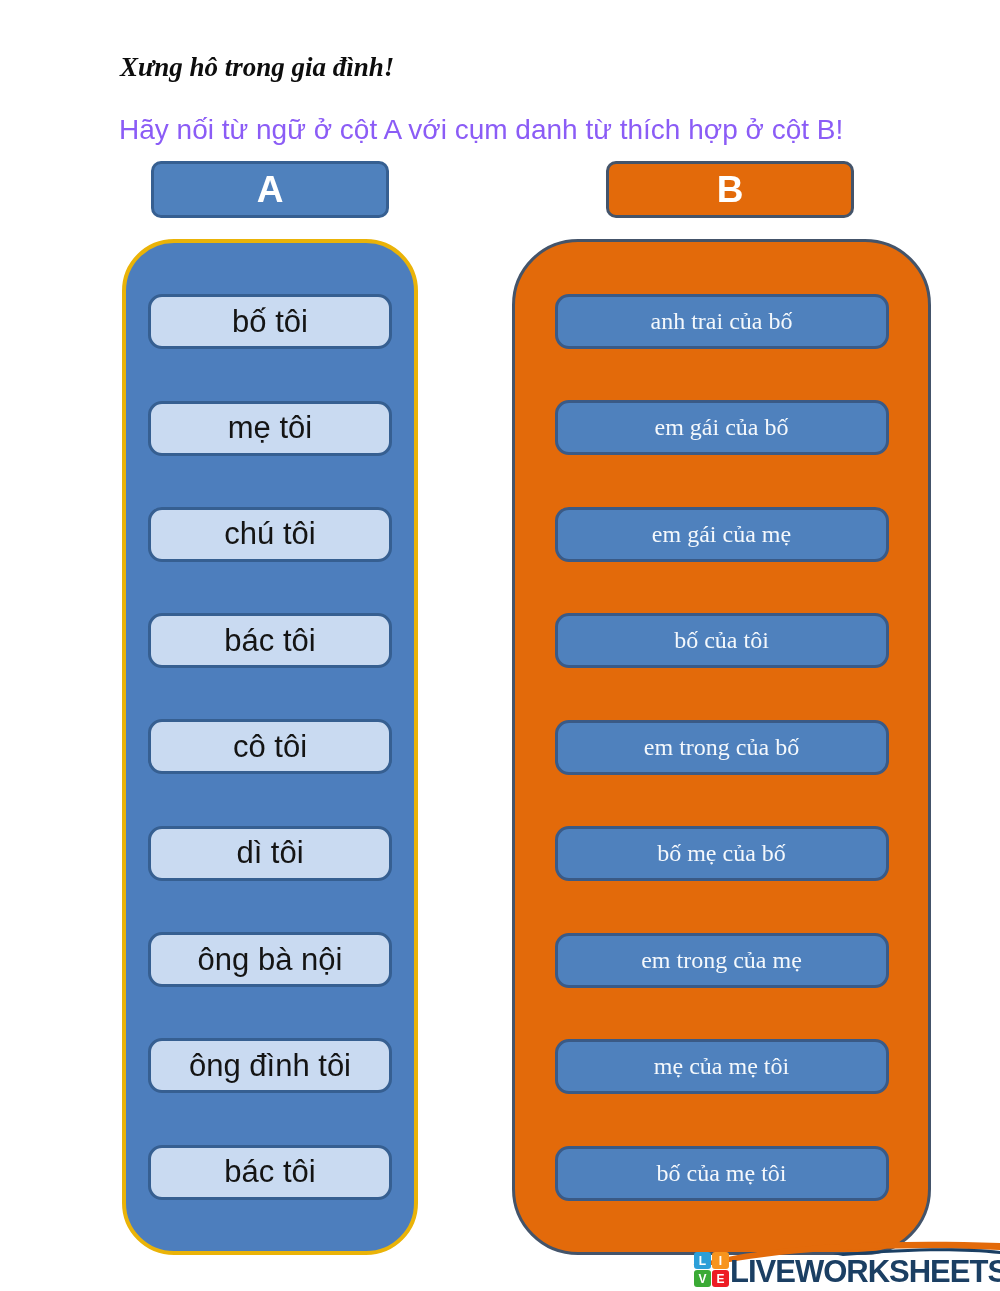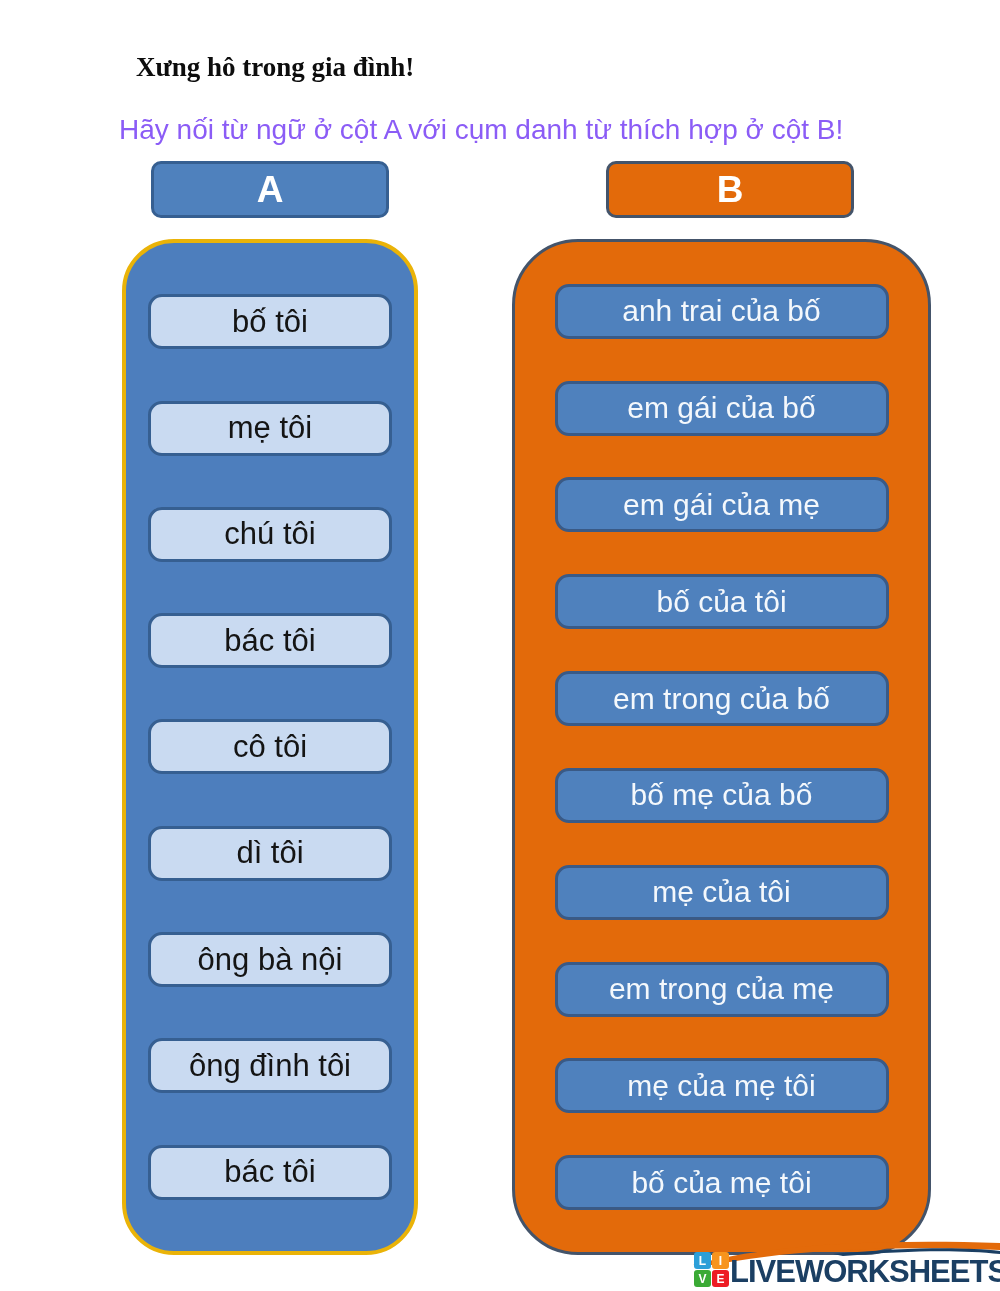--- a/index.html
+++ b/index.html
@@ -12,24 +12,25 @@
     position: relative;
     width: 1000px;
     height: 1291px;
     background: #ffffff;
     overflow: hidden;
   }
 
   
   #title {
     position: absolute;
-    left: 136px;
+    left: 120px;
     top: 52px;
     margin: 0;
     font-family: "Liberation Serif", serif;
+    font-style: italic;
     font-weight: bold;
     font-size: 27px;
     color: #0d0d0d;
   }
   #instruction {
     position: absolute;
     left: 119px;
     top: 114px;
     margin: 0;
     font-size: 28px;
@@ -108,21 +109,22 @@
     background: #c9daf1;
     border: 3px solid #365f91;
     color: #141414;
     font-size: 31px;
   }
   .card-b {
     width: 334px;
     background: #4f81bd;
     border: 3px solid #3a5a86;
     color: #f4f8fc;
-    font-size: 30px;
+    font-size: 24px;
+    font-family: Liberation Serif, serif;
   }
 
   
   #logo {
     position: absolute;
     left: 693px;
     top: 1241px;
     width: 307px;
     height: 50px;
   }
@@ -195,21 +197,20 @@
   </section>
 
   <section id="panel-b" class="panel">
     <div class="panel-list">
         <div class="card card-b">anh trai của bố</div>
         <div class="card card-b">em gái của bố</div>
         <div class="card card-b">em gái của mẹ</div>
         <div class="card card-b">bố của tôi</div>
         <div class="card card-b">em trong của bố</div>
         <div class="card card-b">bố mẹ của bố</div>
-        <div class="card card-b">mẹ của tôi</div>
         <div class="card card-b">em trong của mẹ</div>
         <div class="card card-b">mẹ của mẹ tôi</div>
         <div class="card card-b">bố của mẹ tôi</div>
       </div>
   </section>
 
   <div id="logo">
     <svg id="logo-swoosh" viewBox="0 0 307 24" preserveAspectRatio="none">
       <path d="M0,24 C70,4 180,-2 307,2 L307,9 C190,4 90,10 20,24 Z" fill="#e36a0a"></path>
       <path d="M140,13 C220,6 270,6 307,10 L307,13 C268,9 220,9 150,15 Z" fill="#1b3f63"></path>

